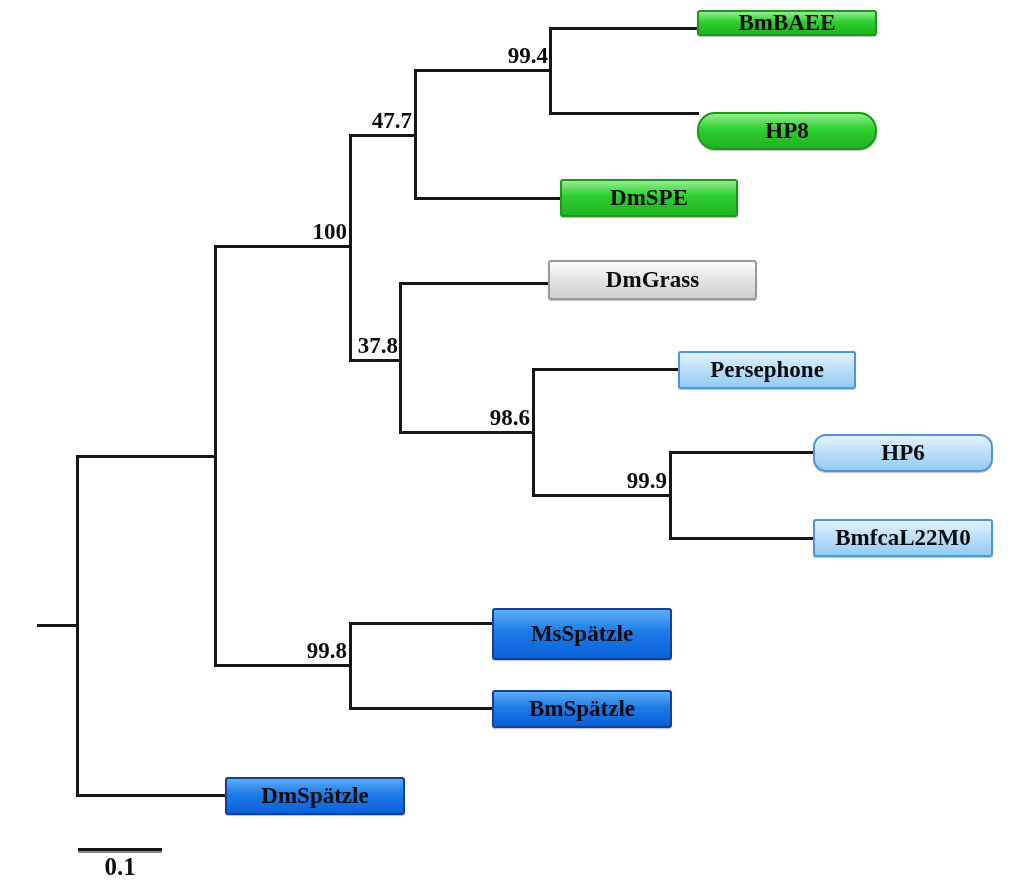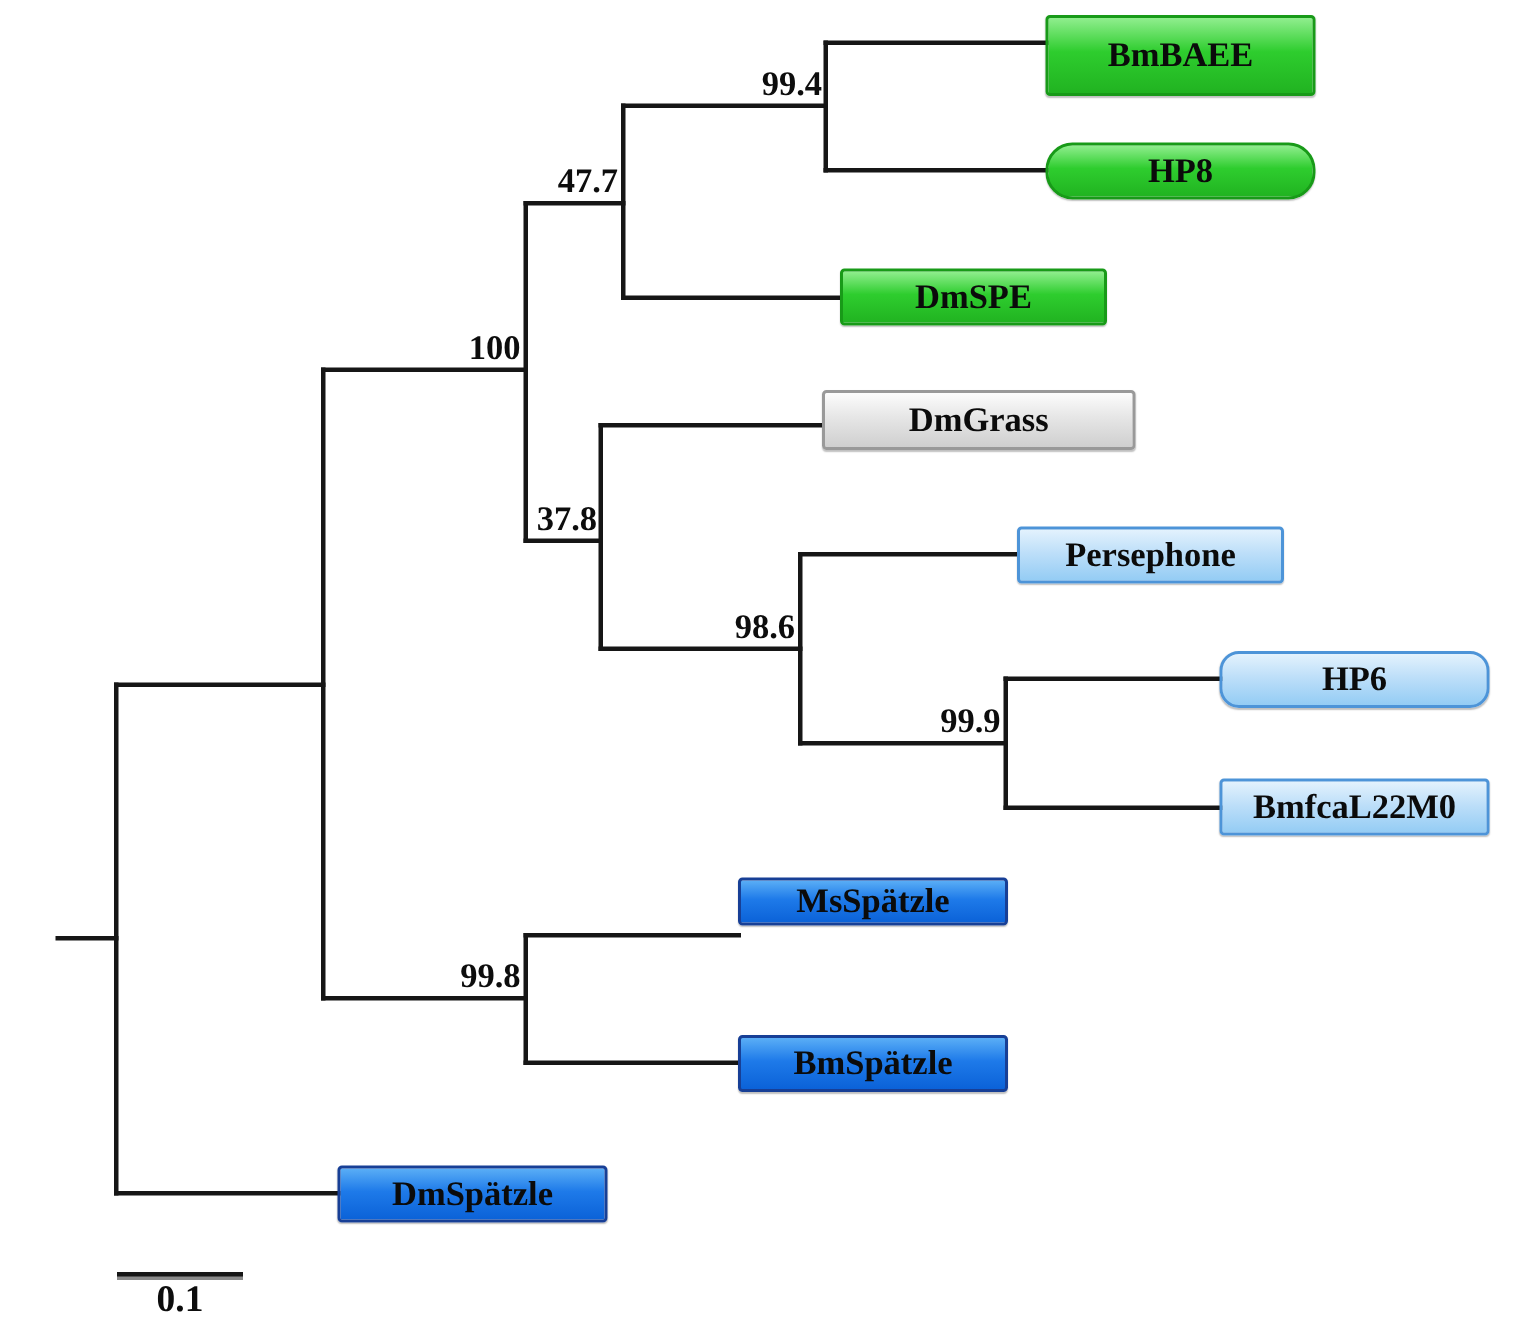--- a/index.html
+++ b/index.html
@@ -76,26 +76,26 @@
   <div id="supports">
       <div class="support" style="right: 476px; bottom: 817px;">99.4</div>
       <div class="support" style="right: 612px; bottom: 752px;">47.7</div>
       <div class="support" style="right: 677px; bottom: 641px;">100</div>
       <div class="support" style="right: 626px; bottom: 527px;">37.8</div>
       <div class="support" style="right: 494px; bottom: 455px;">98.6</div>
       <div class="support" style="right: 357px; bottom: 392px;">99.9</div>
       <div class="support" style="right: 677px; bottom: 222px;">99.8</div>
     </div>
   <div id="taxa">
-      <div class="taxon" style="left: 697px; top: 10px; width: 180px; height: 54px; border-color: rgb(24, 154, 24); background: linear-gradient(rgb(144, 238, 142) 0%, rgb(46, 205, 46) 45%, rgb(33, 179, 33) 100%);">BmBAEE</div>
-      <div class="taxon" style="left: 697px; top: 95px; width: 180px; height: 38px; border-color: rgb(24, 154, 24); background: linear-gradient(rgb(144, 238, 142) 0%, rgb(46, 205, 46) 45%, rgb(33, 179, 33) 100%); border-radius: 18px;">HP8</div>
+      <div class="taxon" style="left: 697px; top: 10px; width: 180px; height: 26px; border-color: rgb(24, 154, 24); background: linear-gradient(rgb(144, 238, 142) 0%, rgb(46, 205, 46) 45%, rgb(33, 179, 33) 100%);">BmBAEE</div>
+      <div class="taxon" style="left: 697px; top: 112px; width: 180px; height: 38px; border-color: rgb(24, 154, 24); background: linear-gradient(rgb(144, 238, 142) 0%, rgb(46, 205, 46) 45%, rgb(33, 179, 33) 100%); border-radius: 18px;">HP8</div>
       <div class="taxon" style="left: 560px; top: 179px; width: 178px; height: 38px; border-color: rgb(24, 154, 24); background: linear-gradient(rgb(144, 238, 142) 0%, rgb(46, 205, 46) 45%, rgb(33, 179, 33) 100%);">DmSPE</div>
       <div class="taxon" style="left: 548px; top: 260px; width: 209px; height: 40px; border-color: rgb(153, 153, 153); background: linear-gradient(rgb(252, 252, 252) 0%, rgb(230, 230, 230) 45%, rgb(207, 207, 207) 100%);">DmGrass</div>
       <div class="taxon" style="left: 678px; top: 351px; width: 178px; height: 38px; border-color: rgb(77, 148, 216); background: linear-gradient(rgb(227, 242, 253) 0%, rgb(190, 223, 249) 45%, rgb(148, 204, 244) 100%);">Persephone</div>
       <div class="taxon" style="left: 813px; top: 434px; width: 180px; height: 38px; border-color: rgb(77, 148, 216); background: linear-gradient(rgb(227, 242, 253) 0%, rgb(190, 223, 249) 45%, rgb(148, 204, 244) 100%); border-radius: 13px;">HP6</div>
       <div class="taxon" style="left: 813px; top: 519px; width: 180px; height: 38px; border-color: rgb(77, 148, 216); background: linear-gradient(rgb(227, 242, 253) 0%, rgb(190, 223, 249) 45%, rgb(148, 204, 244) 100%);">BmfcaL22M0</div>
-      <div class="taxon" style="left: 492px; top: 585px; width: 180px; height: 32px; border-color: rgb(23, 63, 150); background: linear-gradient(rgb(90, 174, 246) 0%, rgb(30, 122, 233) 45%, rgb(11, 98, 216) 100%);">MsSpätzle</div>
+      <div class="taxon" style="left: 492px; top: 608px; width: 180px; height: 52px; border-color: rgb(23, 63, 150); background: linear-gradient(rgb(90, 174, 246) 0%, rgb(30, 122, 233) 45%, rgb(11, 98, 216) 100%);">MsSpätzle</div>
       <div class="taxon" style="left: 492px; top: 690px; width: 180px; height: 38px; border-color: rgb(23, 63, 150); background: linear-gradient(rgb(90, 174, 246) 0%, rgb(30, 122, 233) 45%, rgb(11, 98, 216) 100%);">BmSpätzle</div>
       <div class="taxon" style="left: 225px; top: 777px; width: 180px; height: 38px; border-color: rgb(23, 63, 150); background: linear-gradient(rgb(90, 174, 246) 0%, rgb(30, 122, 233) 45%, rgb(11, 98, 216) 100%);">DmSpätzle</div>
     </div>
   <div class="scalebar" id="scalebar" style="left: 78px; top: 848px; width: 84px;"></div>
   <div class="scalebar-label" id="scalebar-label" style="left: 78px; width: 84px; top: 854px;">0.1</div>
 </div>
 
 </body></html>

